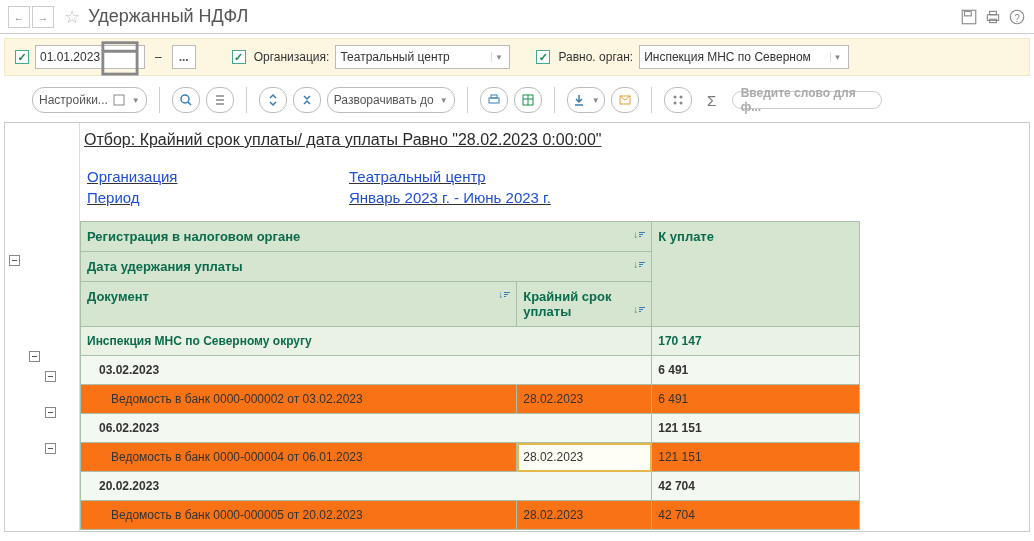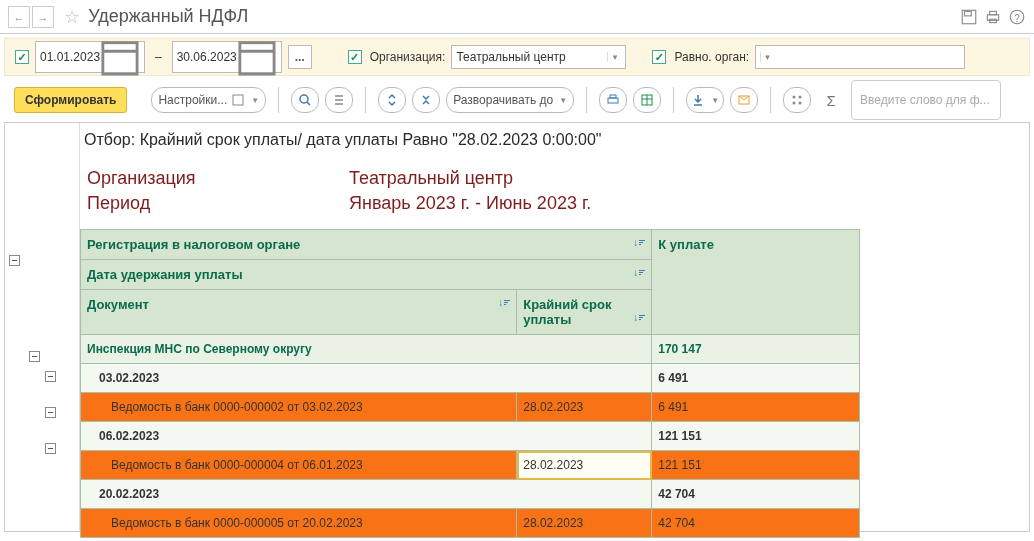--- a/index.html
+++ b/index.html
@@ -76,21 +76,21 @@
     background: #fff;
     display: inline-flex;
     align-items: center;
     justify-content: center;
     color: #1a8f4a;
     font-size: 11px;
     font-weight: bold;
   }
   .date-input {
     width: 110px;
-    height: 32px;
+    height: 24px;
     border: 1px solid #bbb;
     background: #fff;
     display: flex;
     align-items: center;
     padding: 0 4px;
     justify-content: space-between;
   }
   .date-input span { flex: 1; }
   .cal-ic {
     width: 14px; height: 14px;
@@ -163,28 +163,29 @@
     border-radius: 12px;
     color: #555;
     gap: 4px;
   }
   .tbtn.icon-only { padding: 0; width: 28px; justify-content: center; }
   .tbtn .dd-caret { font-size: 8px; color: #888; margin-left: 2px; }
   .tdiv { width: 1px; height: 26px; background: #ccc; margin: 0 6px; }
   .tbtn svg { width: 14px; height: 14px; }
   .search-box {
     flex: 1;
-    height: 40px;
+    height: 18px;
     border: 1px solid #ccc;
     padding: 0 8px;
     color: #aaa;
     display: flex;
     align-items: center;
-    border-radius: 4px;
+    border-radius: 10px;
     max-width: 150px;
+    font-weight: bold;
   }
 
   
   .report {
     margin: 2px 4px;
     border: 1px solid #ccc;
     height: 410px;
     display: flex;
   }
   .tree-gutter {
@@ -204,29 +205,30 @@
     cursor: pointer;
   }
   .toggle::before { content: ""; position: absolute; width: 5px; height: 1px; background: #555; }
 
   .rpt-body {
     flex: 1;
     position: relative;
   }
   .rpt-header {
     padding: 8px 4px 12px 4px;
+    text-decoration: underline;
   }
   .rpt-filter {
     color: #2a2a2a;
     font-size: 16px;
     padding-bottom: 16px;
   }
   .rpt-params {
-    color: #7f1d1d;
-    font-size: 18px;
+    color: #1d4ed8;
+    font-size: 15px;
   }
   .rpt-params td:first-child { width: 260px; }
 
   .rpt-table {
     border-collapse: collapse;
     width: 780px;
   }
   .rpt-table th, .rpt-table td {
     border: 1px solid #a9bfa9;
     padding: 7px 6px;
@@ -312,47 +314,38 @@
   <div class="date-input">
     <span>01.01.2023</span>
     <span class="cal-ic">
       <svg viewBox="0 0 14 14">
           <rect x="1" y="2" width="12" height="11" fill="none" stroke="#888"></rect>
           <line x1="1" y1="5" x2="13" y2="5" stroke="#888"></line>
         </svg>
     </span>
   </div>
   <span class="dash">–</span>
-  <div class="date-input">
-    <span>30.06.2023</span>
-    <span class="cal-ic">
-      <svg viewBox="0 0 14 14">
-          <rect x="1" y="2" width="12" height="11" fill="none" stroke="#888"></rect>
-          <line x1="1" y1="5" x2="13" y2="5" stroke="#888"></line>
-        </svg>
-    </span>
-  </div>
   <div class="dots-btn">...</div>
 
   <div class="chk" style="margin-left:30px">✓</div>
   <span class="fld-label" style="margin-left:2px">Организация:</span>
   <div class="fld-value org-val">
     <span>Театральный центр</span>
     <span class="dd">▾</span>
   </div>
 
   <div class="chk" style="margin-left:20px">✓</div>
   <span class="fld-label" style="margin-left:2px">Равно. орган:</span>
   <div class="fld-value tax-val">
+    <span style="white-space:nowrap;overflow:hidden">Инспекция МНС по Северном</span>
     <span class="dd">▾</span>
   </div>
 </div>
 
 <div class="toolbar">
-  <div class="form-btn">Сформировать</div>
   <div style="width:12px"></div>
   <div class="tbtn">
     <span>Настройки...</span>
     <svg viewBox="0 0 14 14">
         <rect x="2" y="2" width="10" height="10" fill="none" stroke="#888"></rect>
       </svg>
     <span class="dd-caret">▼</span>
   </div>
   <div class="tdiv"></div>
   <div class="tbtn icon-only">

